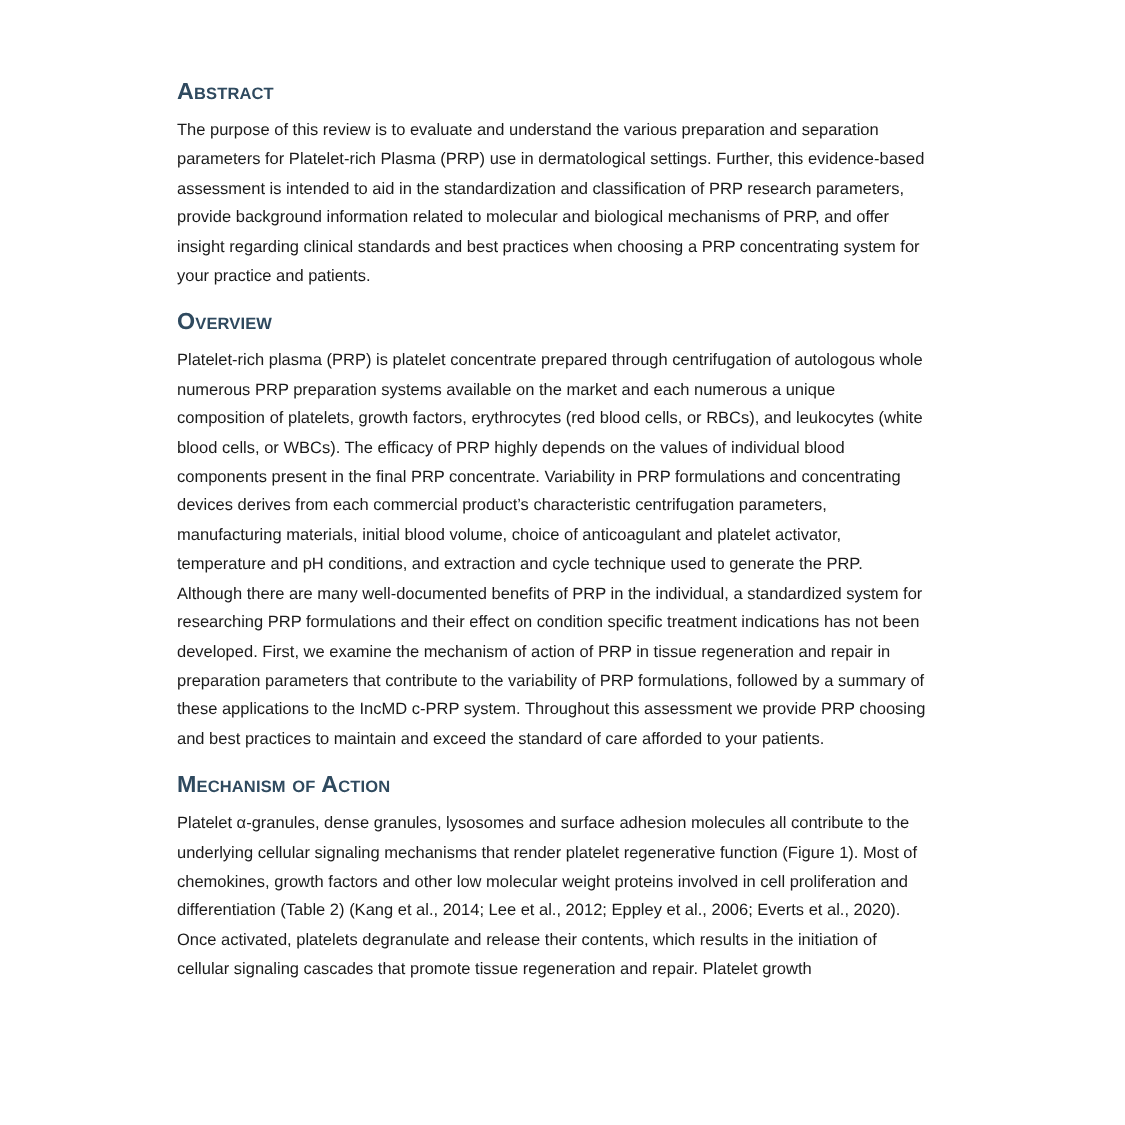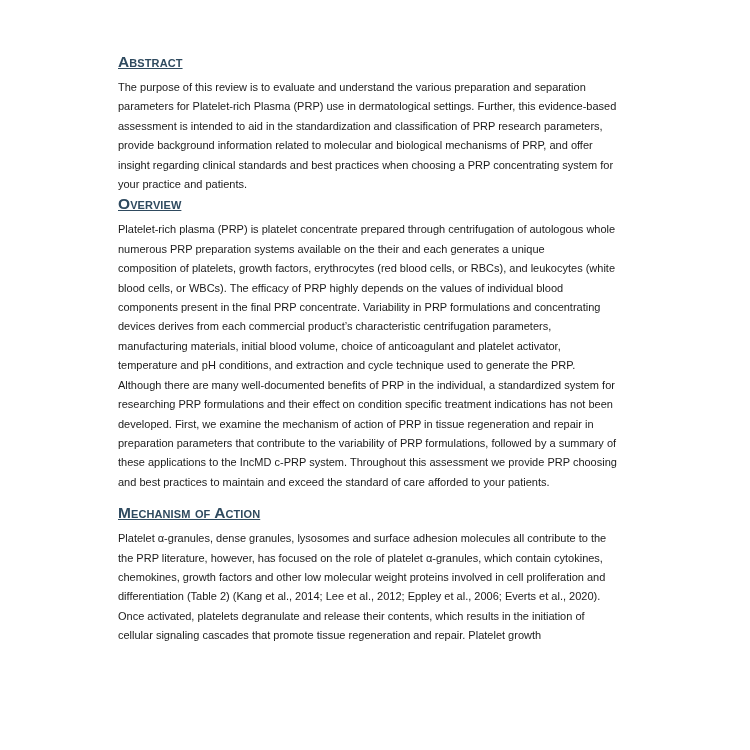--- a/index.html
+++ b/index.html
@@ -14,31 +14,30 @@
   }
   .heading {
     font-family: "Liberation Sans", sans-serif;
     font-variant: small-caps;
     font-size: 15.5px;
     color: #2f4a5f;
     margin: 0 0 6px 0;
     height: 20px;
     line-height: 20px;
     letter-spacing: 0.1px;
-    text-decoration: underline;
   }
   .para {
     font-size: 11px;
     line-height: 19.4px;
     margin: 0;
     white-space: nowrap;
   }
   .para span { display: block; }
   .sec-abstract { }
-  .sec-overview { }
+  .sec-overview { margin-top: 11px; }
   .sec-mechanism { margin-top: 11px; }
 </style>
 </head>
 <body>
 
 <div class="page">
 
   <section class="sec-abstract">
     <h2 class="heading">Abstract</h2>
     <p class="para">
@@ -48,41 +47,41 @@
       <span>provide background information related to molecular and biological mechanisms of PRP, and offer</span>
       <span>insight regarding clinical standards and best practices when choosing a PRP concentrating system for</span>
       <span>your practice and patients.</span>
     </p>
   </section>
 
   <section class="sec-overview">
     <h2 class="heading">Overview</h2>
     <p class="para">
       <span>Platelet-rich plasma (PRP) is platelet concentrate prepared through centrifugation of autologous whole</span>
-      <span>numerous PRP preparation systems available on the their and each generates a unique</span>
+      <span>numerous PRP preparation systems available on the market and each numerous a unique</span>
       <span>composition of platelets, growth factors, erythrocytes (red blood cells, or RBCs), and leukocytes (white</span>
       <span>blood cells, or WBCs). The efficacy of PRP highly depends on the values of individual blood</span>
       <span>components present in the final PRP concentrate. Variability in PRP formulations and concentrating</span>
       <span>devices derives from each commercial product’s characteristic centrifugation parameters,</span>
       <span>manufacturing materials, initial blood volume, choice of anticoagulant and platelet activator,</span>
       <span>temperature and pH conditions, and extraction and cycle technique used to generate the PRP.</span>
       <span>Although there are many well-documented benefits of PRP in the individual, a standardized system for</span>
       <span>researching PRP formulations and their effect on condition specific treatment indications has not been</span>
       <span>developed. First, we examine the mechanism of action of PRP in tissue regeneration and repair in</span>
       <span>preparation parameters that contribute to the variability of PRP formulations, followed by a summary of</span>
       <span>these applications to the IncMD c-PRP system. Throughout this assessment we provide PRP choosing</span>
       <span>and best practices to maintain and exceed the standard of care afforded to your patients.</span>
     </p>
   </section>
 
   <section class="sec-mechanism">
     <h2 class="heading">Mechanism of Action</h2>
     <p class="para">
       <span>Platelet α-granules, dense granules, lysosomes and surface adhesion molecules all contribute to the</span>
-      <span>the PRP literature, however, has focused on the role of platelet α-granules, which contain cytokines,</span>
+      <span>underlying cellular signaling mechanisms that render platelet regenerative function (Figure 1). Most of</span>
       <span>chemokines, growth factors and other low molecular weight proteins involved in cell proliferation and</span>
       <span>differentiation (Table 2) (Kang et al., 2014; Lee et al., 2012; Eppley et al., 2006; Everts et al., 2020).</span>
       <span>Once activated, platelets degranulate and release their contents, which results in the initiation of</span>
       <span>cellular signaling cascades that promote tissue regeneration and repair. Platelet growth</span>
     </p>
   </section>
 
 </div>
 
 </body></html>

